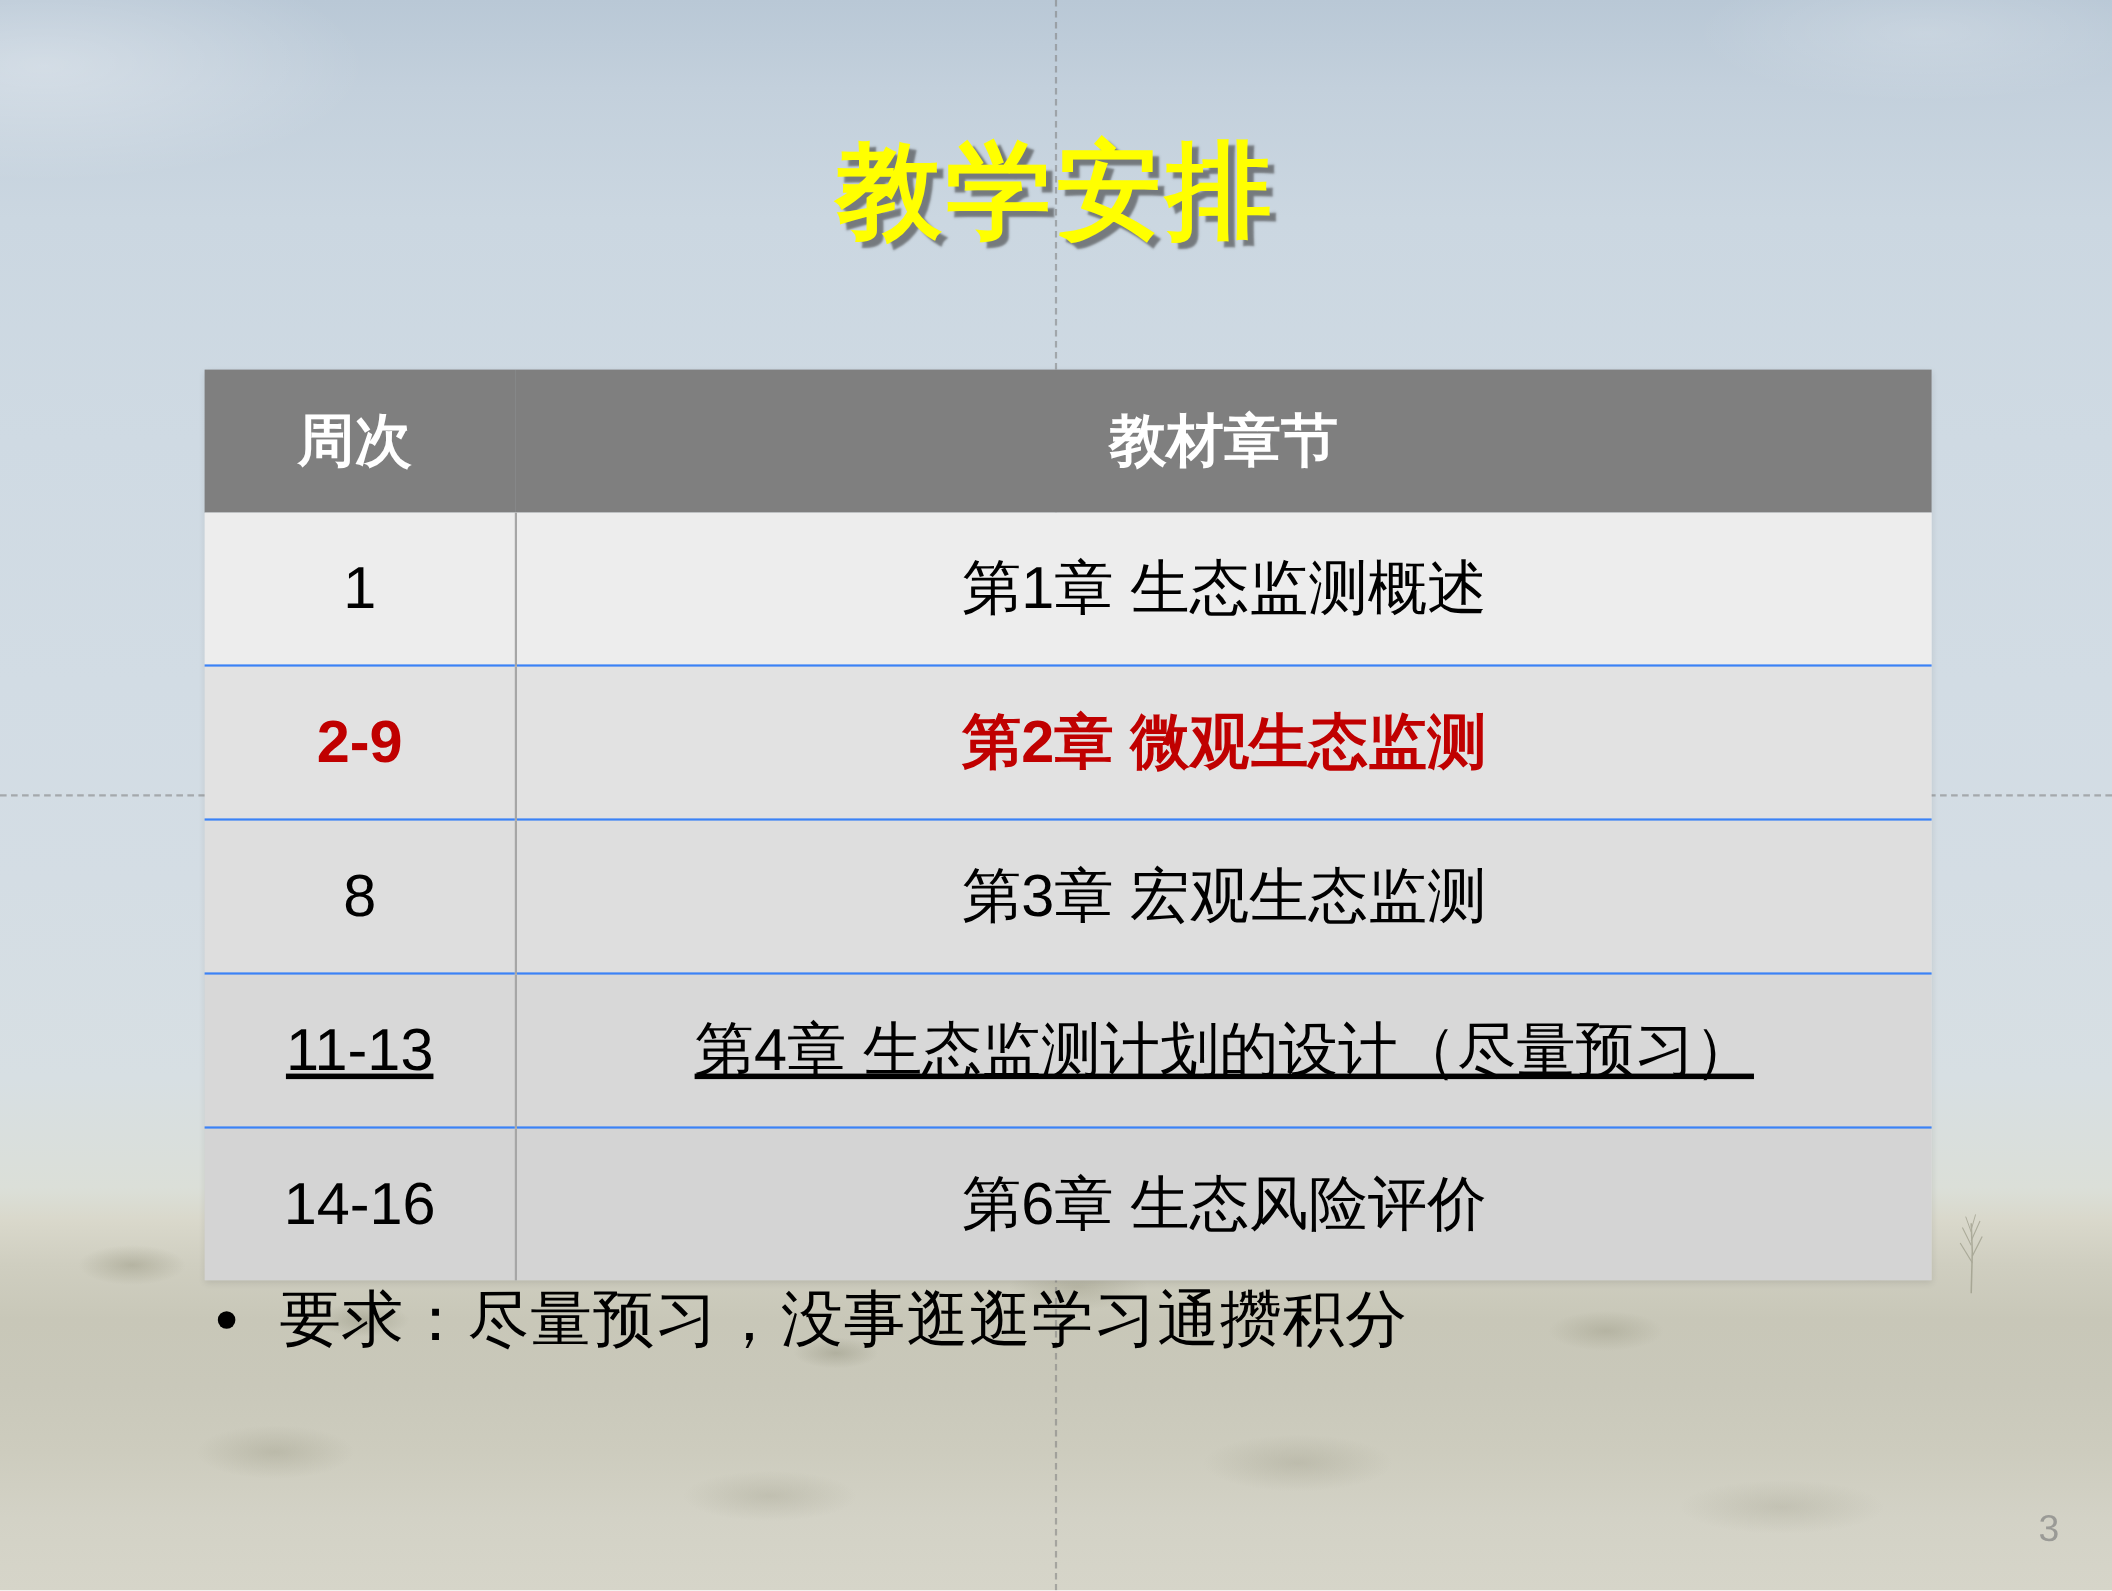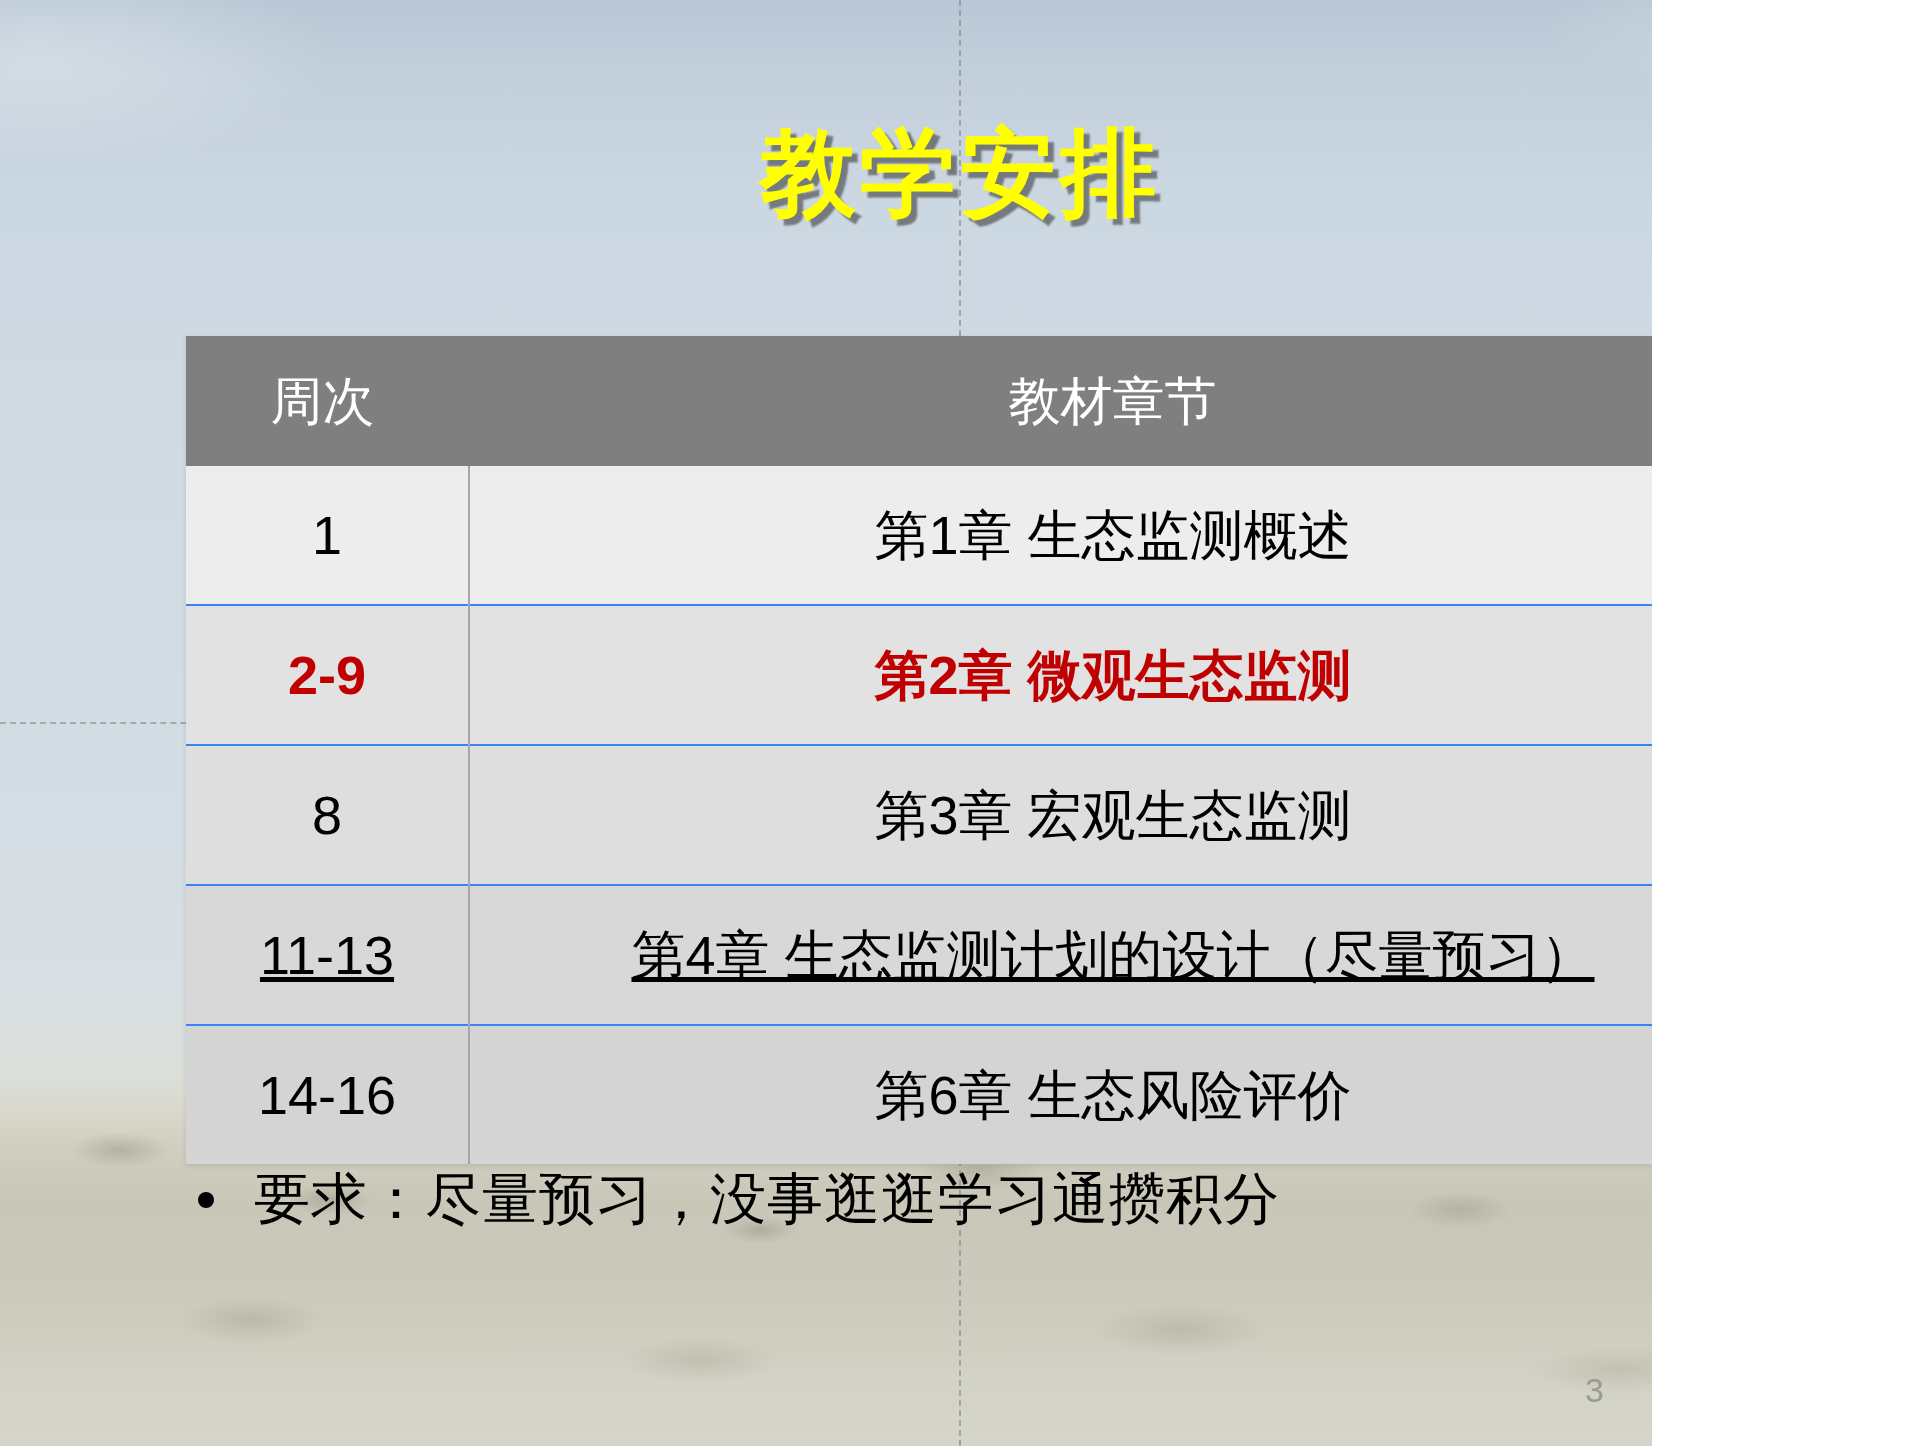--- a/index.html
+++ b/index.html
@@ -9,21 +9,21 @@
   }
   body {
     width: 1920px;
     height: 1446px;
     font-family: "Liberation Sans", "DejaVu Sans", sans-serif;
     overflow: hidden;
   }
 
   #slide {
     position: relative;
-    width: 1652px;
+    width: 1920px;
     height: 1446px;
     overflow: hidden;
     background:
       linear-gradient(to bottom,
         #b9c8d6 0px,
         #c3d0dc 80px,
         #cbd7e1 200px,
         #cfdae3 400px,
         #d2dce4 620px,
         #d4dde4 800px,
@@ -136,21 +136,21 @@
   .col-week { width: 283px; }
   .col-chap { width: 1287px; }
 
   thead tr {
     background: #7f7f7f;
     height: 130px;
   }
   thead th {
     color: #ffffff;
     font-size: 52px;
-    font-weight: normal;
+    font-weight: bold;
     height: 130px;
     line-height: 130px;
   }
   thead th.th-week { padding-right: 10px; }
 
   tbody tr { height: 138px; }
   tbody tr.r-odd  { background: #ededed; }
   tbody tr.r-even { background: #e2e2e2; }
   tbody tr.r-3    { background: #dedede; }
   tbody tr.r-4    { background: #d8d8d8; text-decoration: underline; }

